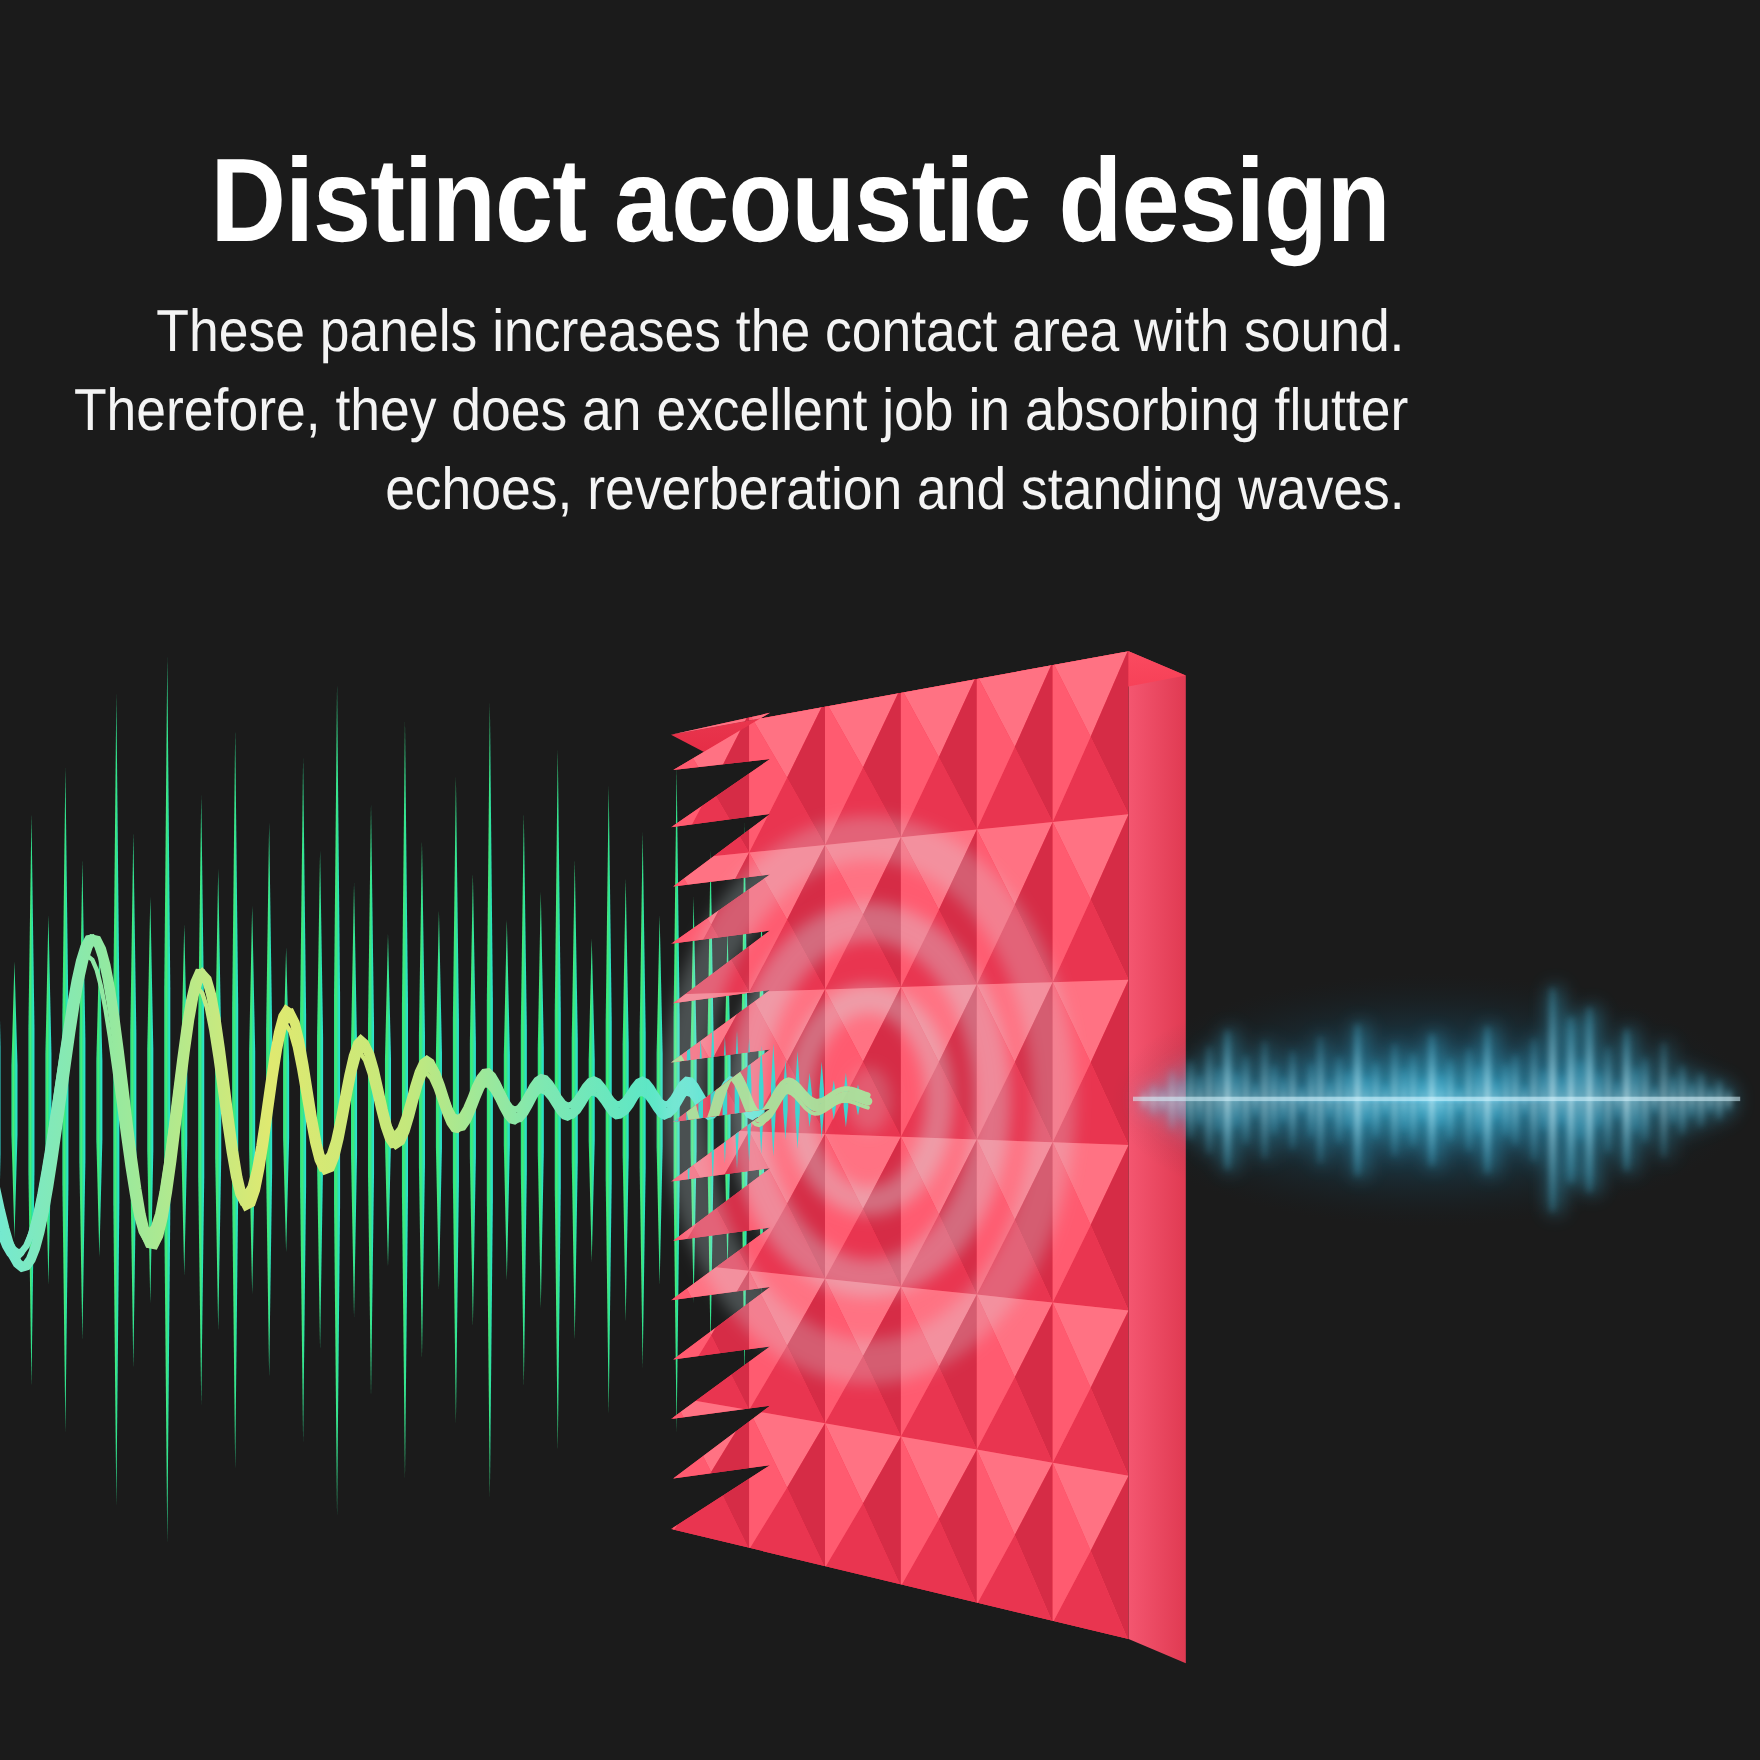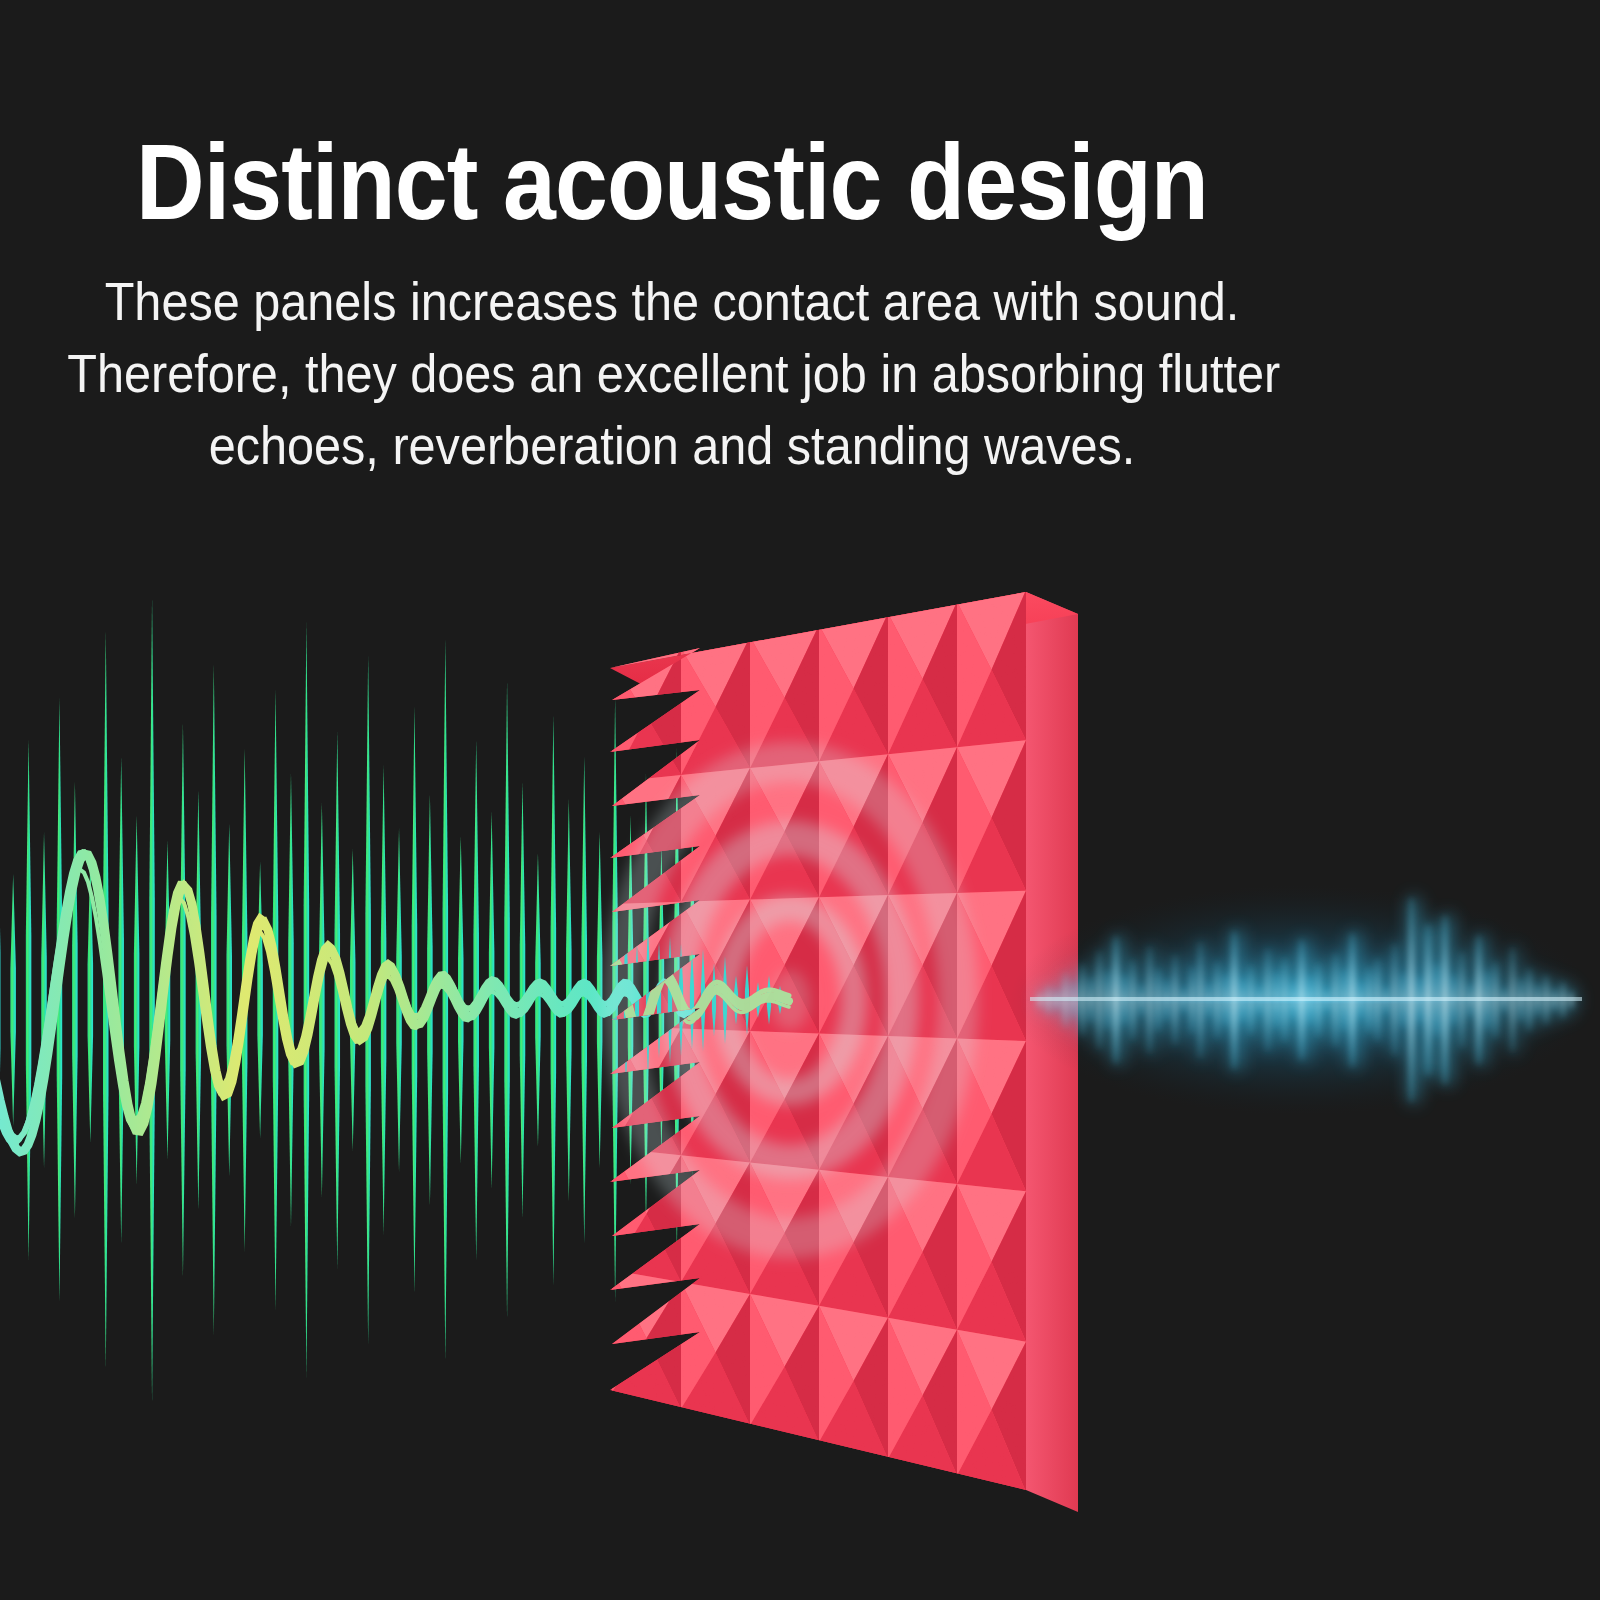--- a/index.html
+++ b/index.html
@@ -12,21 +12,21 @@
     width:1600px;
     height:1600px;
     background:#1b1b1b;
     overflow:hidden;
   }
 
   
   #text-block{
     position:absolute;
     left:0; top:0; width:1344px;
-    text-align:center;
+    text-align:right;
     z-index:40;
   }
   #page-title{
     margin:0;
     padding-top:128px;
     color:#ffffff;
     font-family:"Liberation Sans", sans-serif;
     font-weight:700;
     font-size:108px;
     line-height:1.0;

